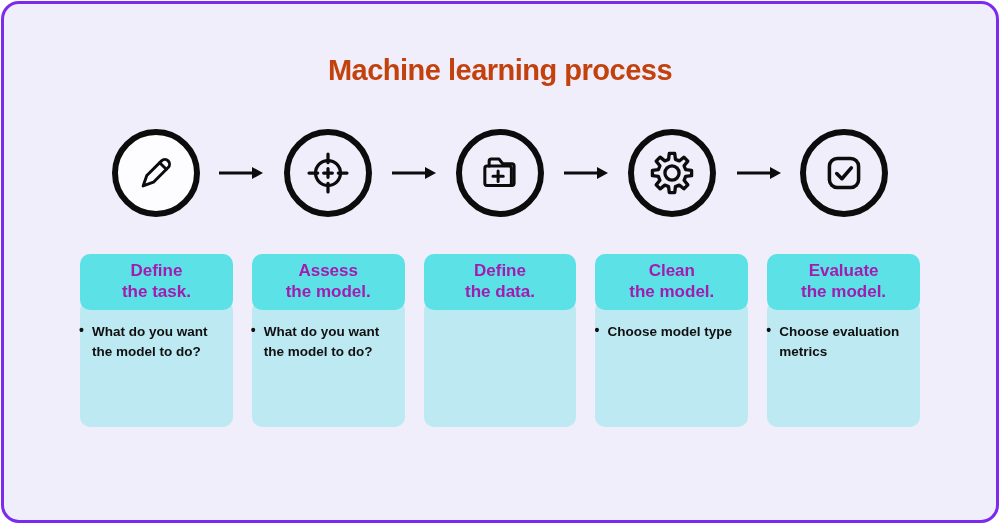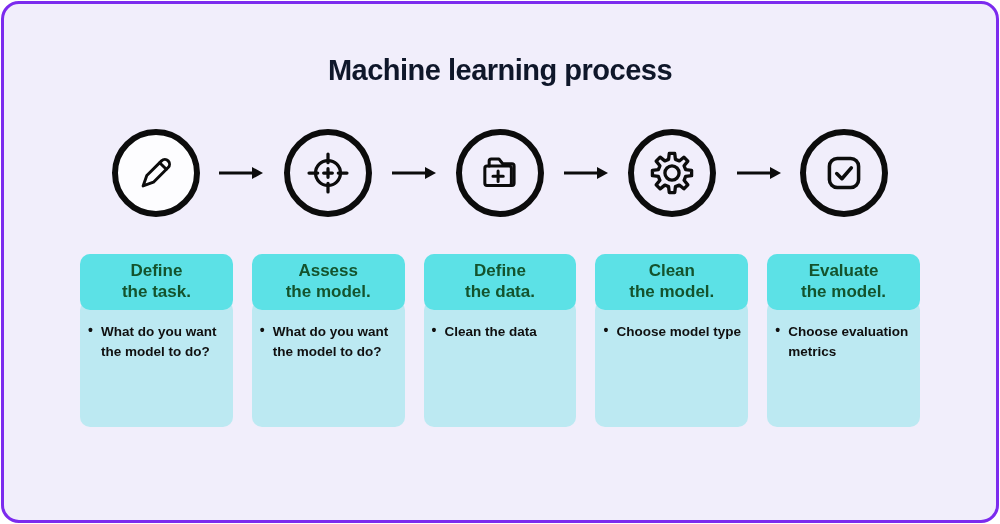--- a/index.html
+++ b/index.html
@@ -18,21 +18,21 @@
     background:var(--frame-bg,#f1eefb);
     overflow:hidden;
     box-sizing:border-box;
   }
   .title {
     margin-top:50px;
     text-align:center;
     font-size:29px;
     font-weight:700;
     letter-spacing:-0.5px;
-    color:#0f172a;
+    color:#c2410c;
   }
   .icons-row {
     position:relative;
     margin-top:42px;
     padding:0 76px;
     display:grid;
     grid-template-columns:repeat(5,1fr);
     gap:19px;
   }
   .icon-cell { display:flex; justify-content:center; }
@@ -69,27 +69,27 @@
   .card-head {
     background:var(--head-bg,#5ce1e6);
     border-radius:10px;
     padding:7px 4px 8px;
     text-align:center;
     font-weight:700;
     font-size:17px;
     line-height:1.22;
     position:relative;
     z-index:1;
-    color:#14532d;
+    color:#a21caf;
   }
   .card-body {
     background:var(--body-bg,#bce9f2);
     border-radius:10px;
     margin-top:-10px;
-    padding:22px 6px 14px 21px;
+    padding:22px 6px 14px 12px;
     flex:1;
     box-sizing:border-box;
   }
   ul.bullets {
     margin:0; padding:0;
     list-style:none;
     font-size:13.5px;
     font-weight:700;
     line-height:1.42;
     color:#101010;
@@ -205,21 +205,20 @@
       </div>
     </div>
 
     <div class="card">
       <div class="card-head">
         <span>Define</span><br>
         <span>the data.</span>
       </div>
       <div class="card-body">
         <ul class="bullets">
-            <li>Clean the data</li>
           </ul>
       </div>
     </div>
 
     <div class="card">
       <div class="card-head">
         <span>Clean</span><br>
         <span>the model.</span>
       </div>
       <div class="card-body">

